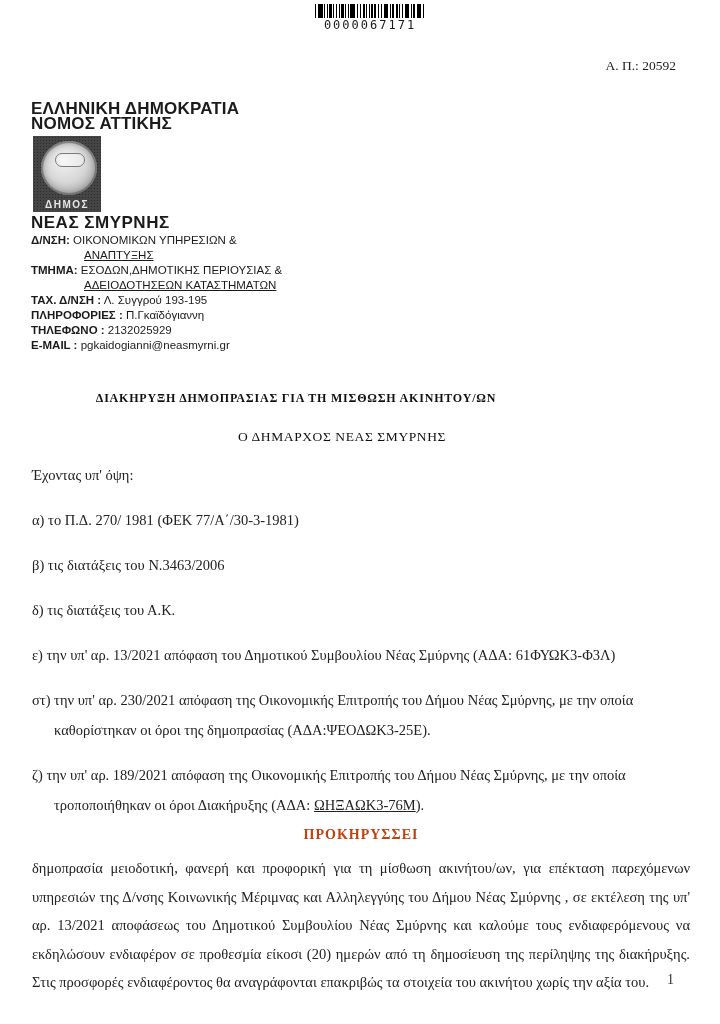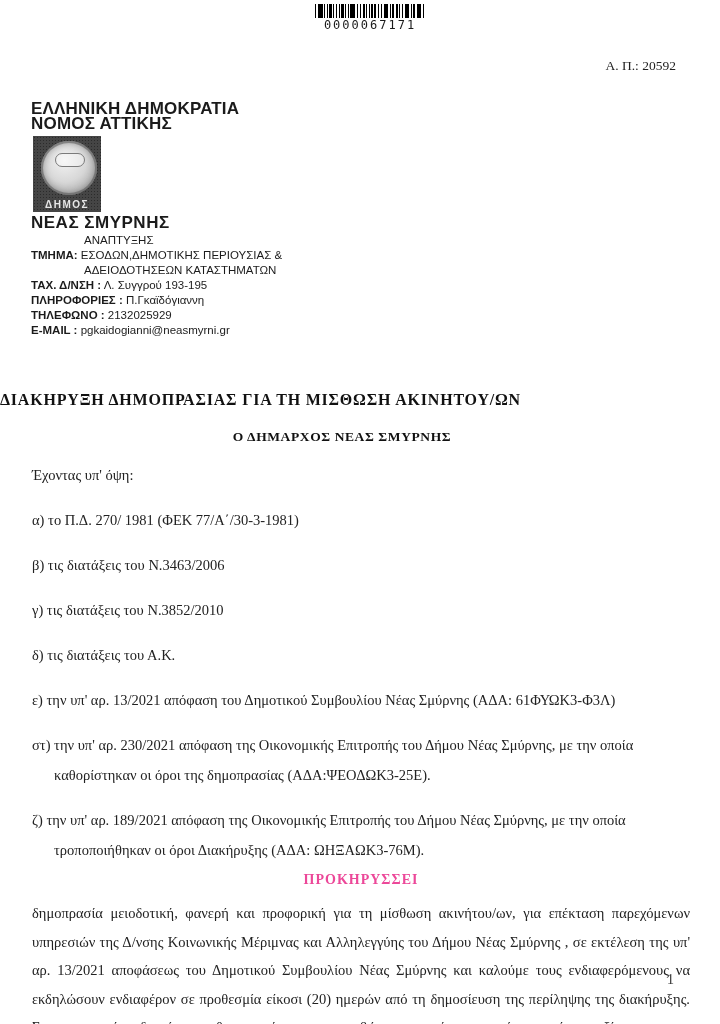--- a/index.html
+++ b/index.html
@@ -48,41 +48,41 @@
     position:absolute; left:14px; top:12px; width:28px; height:12px; border-radius:8px;
     border:1px solid #7a7a7a; background:rgba(255,255,255,.35);
   }
   .seal-caption {
     position:absolute; left:0; bottom:1px; width:100%; text-align:center;
     color:#e6e6e6; font-size:10px; font-weight:bold; letter-spacing:1.5px; line-height:13px;
   }
   .muni-line { font-weight:bold; font-size:17px; letter-spacing:0.5px; margin-bottom:3px; }
   .hl { white-space:nowrap; }
   .hl .lbl { font-weight:bold; }
-  .indent-a { padding-left:53px; }
+  .indent-a { padding-left:53px;text-decoration:underline; }
   .indent-b { padding-left:77px; }
 
   
   .doc-title {
-    position:absolute; left:0; top:391px; width:592px; text-align:left;
-    font-weight:bold; font-size:16px; letter-spacing:0.8px; color:#111;
+    position:absolute; left:0; top:391px; width:592px; text-align:center;
+    font-weight:bold; font-size:12px; letter-spacing:0.8px; color:#111;
   }
   .doc-subtitle {
     position:absolute; left:0; top:429px; width:684px; text-align:center;
-    font-weight:bold; font-size:13.5px; letter-spacing:0.6px; color:#111;
+    font-weight:normal; font-size:13.5px; letter-spacing:0.6px; color:#111;
   }
 
   
   .body-block { position:absolute; left:32px; top:460px; width:658px; font-size:14.5px; color:#222; }
   .intro { line-height:30px; margin-bottom:3px; }
   .body-item { line-height:30px; margin-bottom:3px;margin-top:15px; }
   .hang { padding-left:22px; text-indent:-22px; }
-  .u { }
+  .u { text-decoration:underline; }
   .announce-heading {
-    text-align:center; font-weight:bold; font-size:14px; letter-spacing:1px; color:#ec4899;
+    text-align:center; font-weight:bold; font-size:14px; letter-spacing:1px; color:#c2410c;
     line-height:22px; margin-top:4px; margin-bottom:8px; text-indent:0;
   }
   .closing-paragraph { text-align:justify; line-height:28.5px; }
 
   .page-number { position:absolute; right:46px; top:972px; font-size:14px; color:#333; }
 </style>
 </head>
 <body>
 
 <div class="page">
@@ -102,20 +102,21 @@
 
     <div class="seal">
       <div class="seal-coin">
         <div class="seal-coin-inner"></div>
       </div>
       <div class="seal-caption">ΔΗΜΟΣ</div>
     </div>
 
     <div class="muni-line">ΝΕΑΣ ΣΜΥΡΝΗΣ</div>
 
+    <div class="hl"><span class="lbl">Δ/ΝΣΗ:</span> <span>ΟΙΚΟΝΟΜΙΚΩΝ ΥΠΗΡΕΣΙΩΝ &amp;</span></div>
     <div class="hl indent-a">ΑΝΑΠΤΥΞΗΣ</div>
 
     <div class="hl"><span class="lbl">ΤΜΗΜΑ:</span> <span>ΕΣΟΔΩΝ,ΔΗΜΟΤΙΚΗΣ ΠΕΡΙΟΥΣΙΑΣ &amp;</span></div>
     <div class="hl indent-a">ΑΔΕΙΟΔΟΤΗΣΕΩΝ ΚΑΤΑΣΤΗΜΑΤΩΝ</div>
 
     <div class="hl"><span class="lbl">ΤΑΧ. Δ/ΝΣΗ :</span> <span>Λ. Συγγρού 193-195</span></div>
 
     <div class="hl"><span class="lbl">ΠΛΗΡΟΦΟΡΙΕΣ :</span> <span>Π.Γκαϊδόγιαννη</span></div>
 
     <div class="hl"><span class="lbl">ΤΗΛΕΦΩΝΟ :</span> <span>2132025929</span></div>
@@ -124,21 +125,20 @@
   </div>
 
   <div class="doc-title">ΔΙΑΚΗΡΥΞΗ ΔΗΜΟΠΡΑΣΙΑΣ ΓΙΑ ΤΗ ΜΙΣΘΩΣΗ ΑΚΙΝΗΤΟΥ/ΩΝ</div>
   <div class="doc-subtitle">Ο ΔΗΜΑΡΧΟΣ ΝΕΑΣ ΣΜΥΡΝΗΣ</div>
 
   <div class="body-block">
     <div class="intro">Έχοντας υπ' όψη:</div>
 
     <div class="body-item">α) το Π.Δ. 270/ 1981 (ΦΕΚ 77/Α΄/30-3-1981)</div>
     <div class="body-item">β) τις διατάξεις του Ν.3463/2006</div>
-    <div class="body-item">γ) τις διατάξεις του Ν.3852/2010</div>
     <div class="body-item">δ) τις διατάξεις του Α.Κ.</div>
     <div class="body-item">ε) την υπ' αρ. 13/2021 απόφαση του Δημοτικού Συμβουλίου Νέας Σμύρνης (ΑΔΑ: 61ΦΥΩΚ3-Φ3Λ)</div>
     <div class="body-item hang">στ) την υπ' αρ. 230/2021 απόφαση της Οικονομικής Επιτροπής του Δήμου Νέας Σμύρνης, με την οποία καθορίστηκαν οι όροι της δημοπρασίας (ΑΔΑ:ΨΕΟΔΩΚ3-25Ε).</div>
 
     <div class="body-item hang"><span>ζ) την υπ' αρ. 189/2021 απόφαση της Οικονομικής Επιτροπής του Δήμου Νέας Σμύρνης, με την οποία τροποποιήθηκαν οι όροι Διακήρυξης (ΑΔΑ: </span><span class="u">ΩΗΞΑΩΚ3-76Μ</span><span>).</span></div>
 
     <div class="announce-heading">ΠΡΟΚΗΡΥΣΣΕΙ</div>
 
     <div class="closing-paragraph">δημοπρασία μειοδοτική, φανερή και προφορική για τη μίσθωση ακινήτου/ων, για επέκταση παρεχόμενων υπηρεσιών της Δ/νσης Κοινωνικής Μέριμνας και Αλληλεγγύης του Δήμου Νέας Σμύρνης , σε εκτέλεση της υπ' αρ. 13/2021 αποφάσεως του Δημοτικού Συμβουλίου Νέας Σμύρνης και καλούμε τους ενδιαφερόμενους να εκδηλώσουν ενδιαφέρον σε προθεσμία είκοσι (20) ημερών από τη δημοσίευση της περίληψης της διακήρυξης. Στις προσφορές ενδιαφέροντος θα αναγράφονται επακριβώς τα στοιχεία του ακινήτου χωρίς την αξία του.</div>
   </div>

